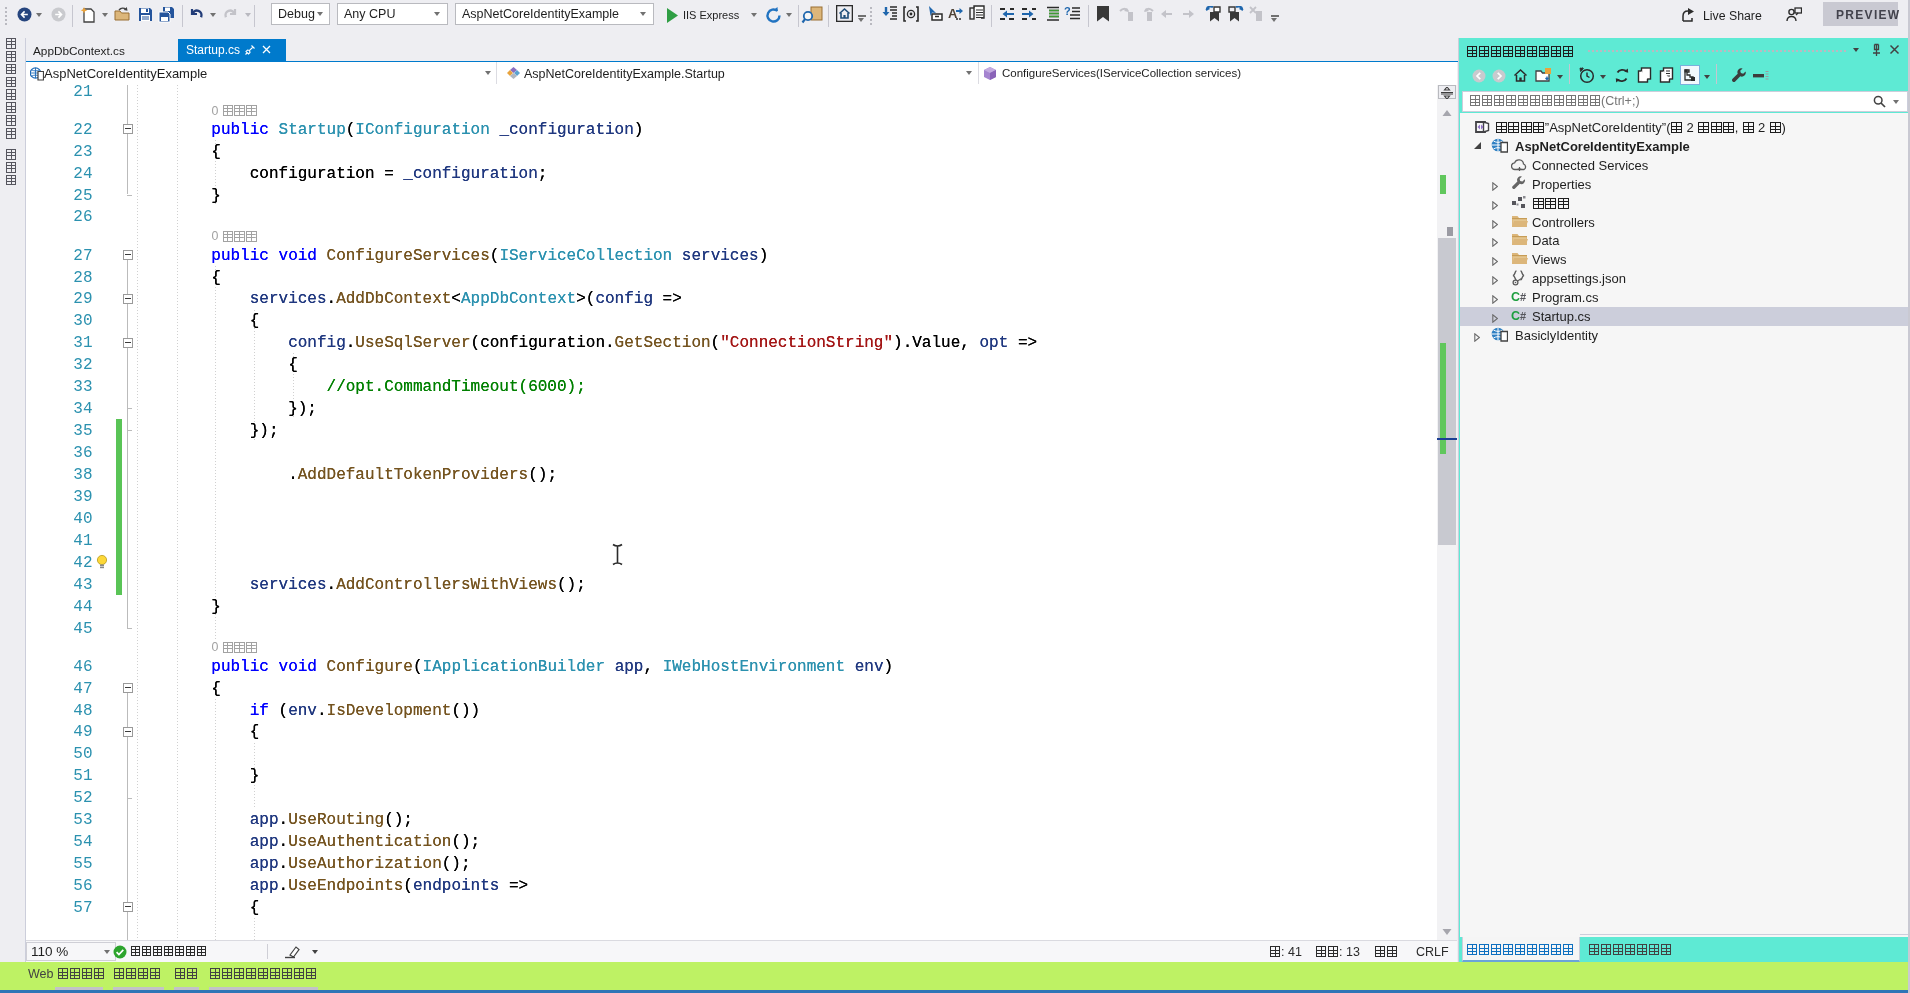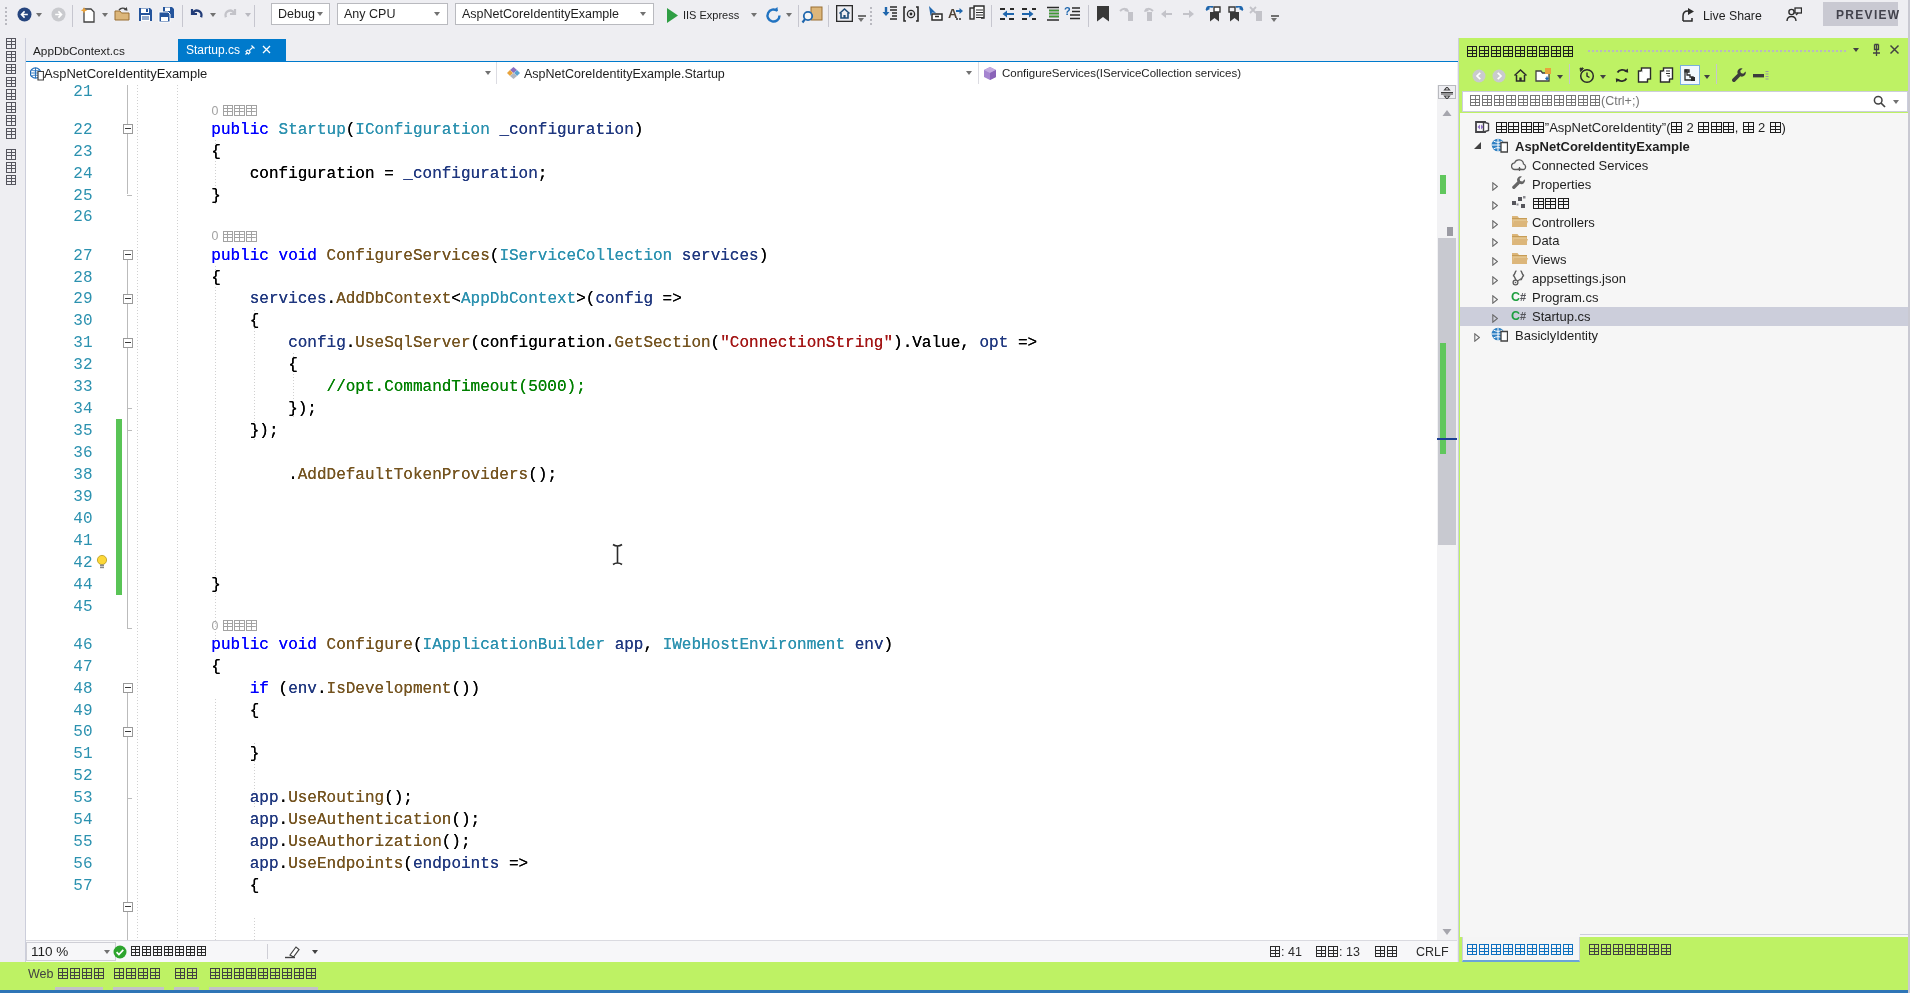--- a/index.html
+++ b/index.html
@@ -347,21 +347,21 @@
 <div class="row">
         <span class="ln">31</span>
         <span class="cd">                <span class="p">config</span>.<span class="m">UseSqlServer</span>(configuration.<span class="m">GetSection</span>(<span class="s">"ConnectionString"</span>).Value, <span class="p">opt</span> =&gt;</span>
       </div>
 <div class="row">
         <span class="ln">32</span>
         <span class="cd">                {</span>
       </div>
 <div class="row">
         <span class="ln">33</span>
-        <span class="cd">                    <span class="c">//opt.CommandTimeout(5000);</span></span>
+        <span class="cd">                    <span class="c">//opt.CommandTimeout(6000);</span></span>
       </div>
 <div class="row">
         <span class="ln">34</span>
         <span class="cd">                });</span>
       </div>
 <div class="row">
         <span class="ln">35</span>
         <span class="cd">            });</span>
       </div>
 <div class="row">
@@ -380,20 +380,24 @@
         <span class="ln">40</span>
         <span class="cd"></span>
       </div>
 <div class="row">
         <span class="ln">41</span>
         <span class="cd"></span>
       </div>
 <div class="row">
         <span class="ln">42</span>
         <span class="cd"></span>
+      </div>
+<div class="row">
+        <span class="ln">43</span>
+        <span class="cd">            <span class="p">services</span>.<span class="m">AddControllersWithViews</span>();</span>
       </div>
 <div class="row">
         <span class="ln">44</span>
         <span class="cd">        }</span>
       </div>
 <div class="row">
         <span class="ln">45</span>
         <span class="cd"></span>
       </div>
 <div class="cl">
@@ -499,21 +503,21 @@
 <span class="abs" style="left:28px;top:5px">Web <i class="zh"></i><i class="zh"></i><i class="zh"></i><i class="zh"></i></span>
 <span class="abs" style="left:113px;top:5px"><i class="zh"></i><i class="zh"></i><i class="zh"></i><i class="zh"></i></span>
 <span class="abs" style="left:174px;top:5px"><i class="zh"></i><i class="zh"></i></span>
 <span class="abs" style="left:209px;top:5px"><i class="zh"></i><i class="zh"></i><i class="zh"></i><i class="zh"></i><i class="zh"></i><i class="zh"></i><i class="zh"></i><i class="zh"></i><i class="zh"></i></span>
 <span class="abs" style="left:55px;top:24.5px;width:48px;height:4px;background:#c2c2c8"></span>
 <span class="abs" style="left:113px;top:24.5px;width:51px;height:4px;background:#c2c2c8"></span>
 <span class="abs" style="left:174px;top:24.5px;width:25px;height:4px;background:#c2c2c8"></span>
 <span class="abs" style="left:209px;top:24.5px;width:109px;height:4px;background:#c2c2c8"></span>
 </div>
 <div class="abs" style="left:0;top:989.5px;width:1910px;height:3.5px;background:#2e75b6"></div>
-<div id="rpanel" class="abs" style="left:1458px;top:38px;width:452px;height:924px;border-left:1px solid #cccedb;box-sizing:border-box;background:#bef264;font-size:12.5px">
+<div id="rpanel" class="abs" style="left:1458px;top:38px;width:452px;height:924px;border-left:1px solid #cccedb;box-sizing:border-box;background:#5eead4;font-size:12.5px">
 <div class="abs" style="left:7px;top:7px;color:#1e1e1e"><i class="zh"></i><i class="zh"></i><i class="zh"></i><i class="zh"></i><i class="zh"></i><i class="zh"></i><i class="zh"></i><i class="zh"></i><i class="zh"></i></div>
 <div class="abs" style="left:128px;top:11px;width:260px;height:4px;background-image:radial-gradient(circle,#b9b9c0 0.9px,transparent 1.1px);background-size:4px 4px"></div>
 <span class="crt" style="left:394px;top:10px;border-top-color:#424242"></span>
 <svg class="abs" style="left:412px;top:5px" width="11" height="14" viewBox="0 0 11 14">
 <path d="M5.5 1v9M2 10h7M3.5 1.5h4M3.5 1.5v5h4v-5" fill="none" stroke="#424242" stroke-width="1.3"></path>
       <path d="M5.5 10v3" stroke="#424242" stroke-width="1.3"></path>
     </svg>
 <svg class="abs" style="left:430px;top:6px" width="11" height="11" viewBox="0 0 11 11">
 <path d="M1.5 1.5l8 8M9.5 1.5l-8 8" stroke="#424242" stroke-width="1.5"></path>
     </svg>

